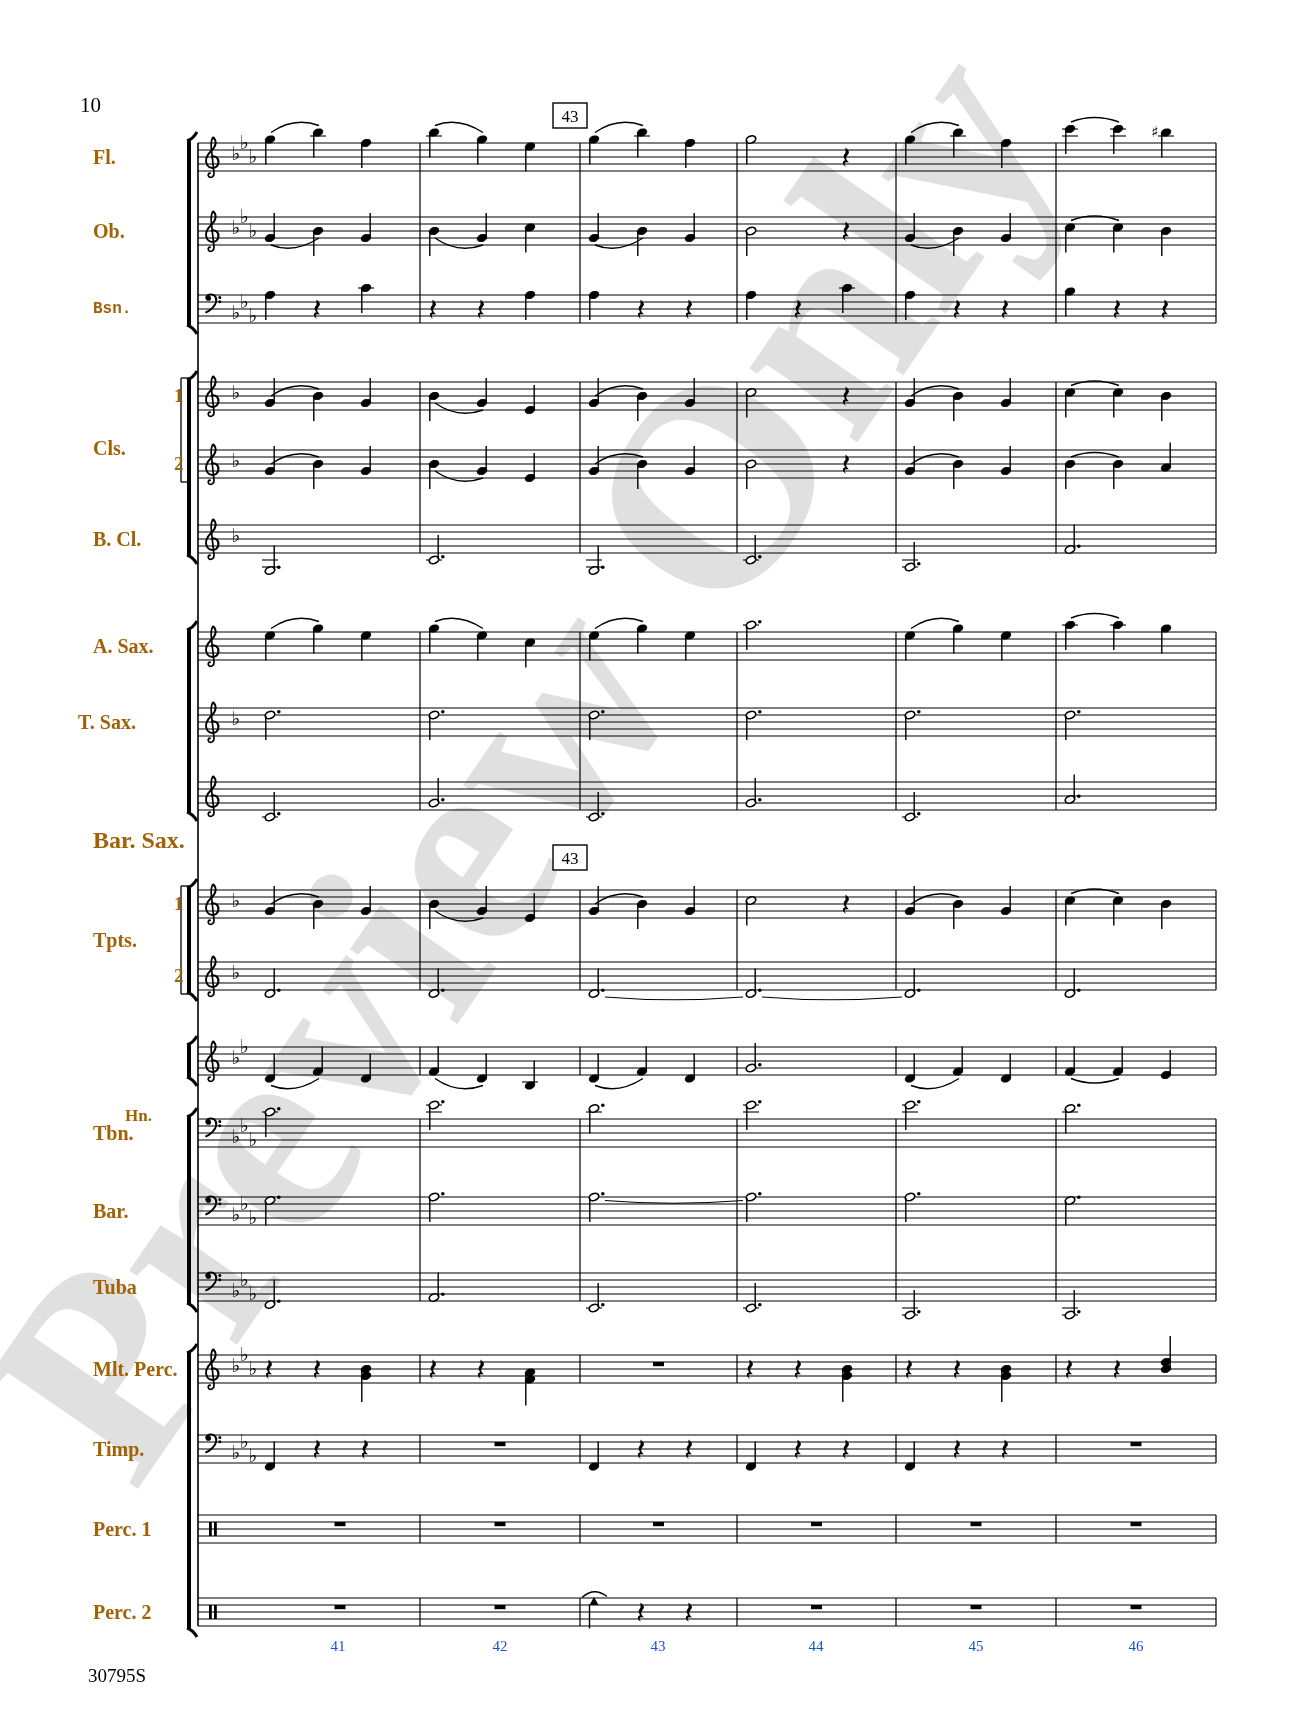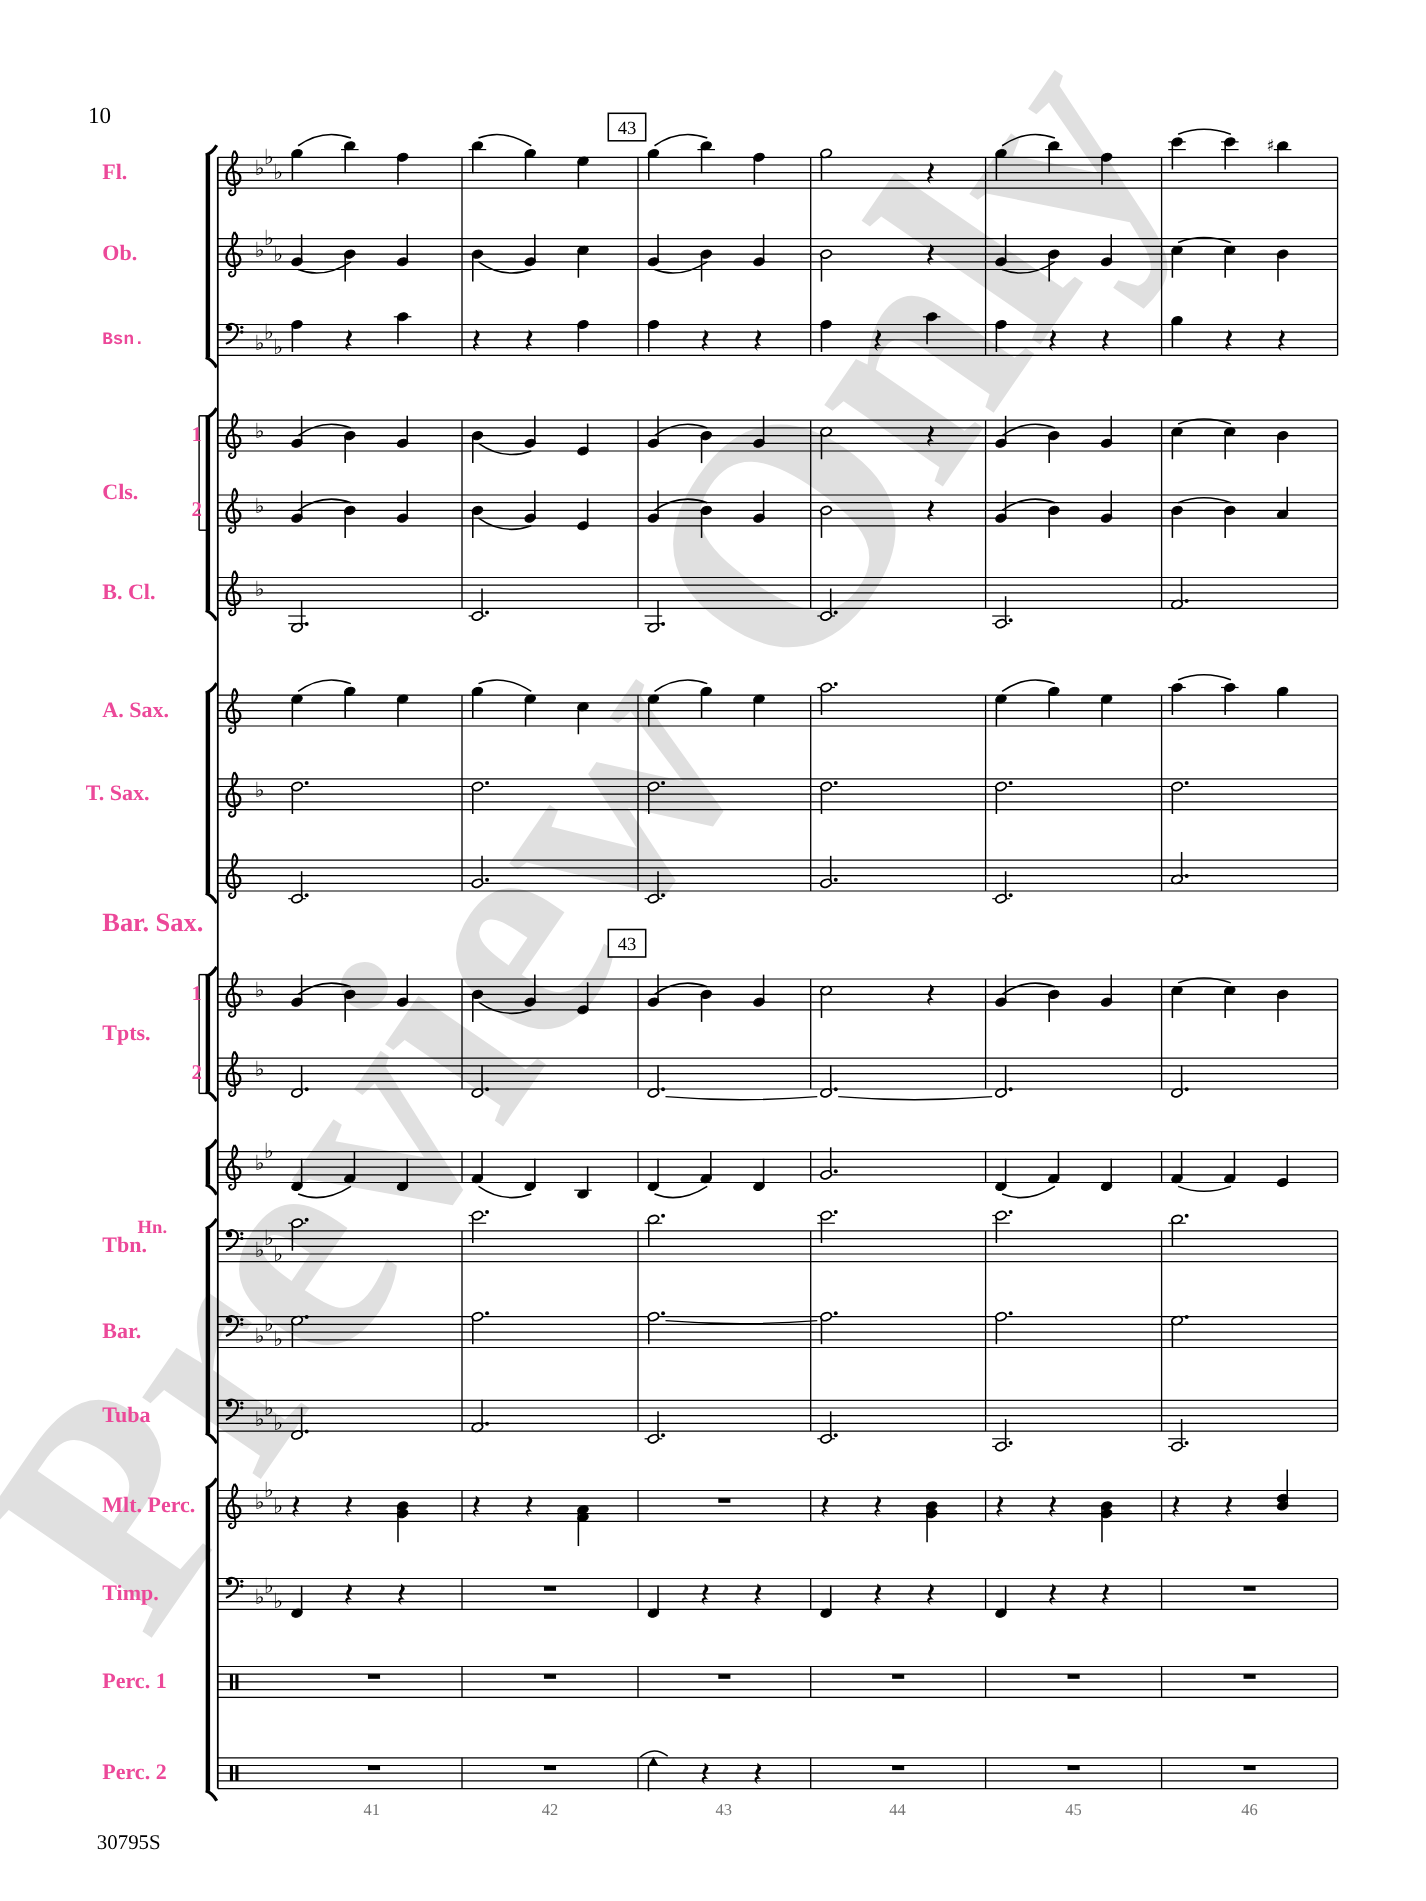--- a/index.html
+++ b/index.html
@@ -7,22 +7,22 @@
          font-family:"Liberation Serif",serif;}
   #watermark{position:absolute;left:55px;top:1300px;height:280px;line-height:280px;
              font-size:285px;font-weight:bold;color:#e0e0e0;white-space:nowrap;
              transform-origin:0 50%;transform:rotate(-55.5deg);z-index:1;
              font-family:"Liberation Serif",serif;}
   #score-svg{position:absolute;left:0;top:0;z-index:2;}
   .furniture{position:absolute;z-index:3;color:#000;margin-top:35px;}
   #page-number{left:80px;top:58px;font-size:21px;}
   #catalog-number{left:88px;top:1630px;font-size:19px;}
   .inst-label{position:absolute;z-index:3;font-weight:bold;font-size:20px;
-              transform:translateY(-50%);white-space:nowrap;color:#ec4899;}
-  .m-num{position:absolute;z-index:3;font-size:15px;transform:translateX(-50%);color:#737373;}
+              transform:translateY(-50%);white-space:nowrap;color:#a16207;}
+  .m-num{position:absolute;z-index:3;font-size:15px;transform:translateX(-50%);color:#1d4ed8;}
 </style>
 </head>
 <body>
 
 <div id="sheet">
   <div id="watermark">Preview Only</div>
   <div id="page-number" class="furniture">10</div>
   <div id="catalog-number" class="furniture">30795S</div>
   <div id="labels">
       <div class="inst-label" style="left: 93px; top: 157px; font-size: 20px;">Fl.</div>

